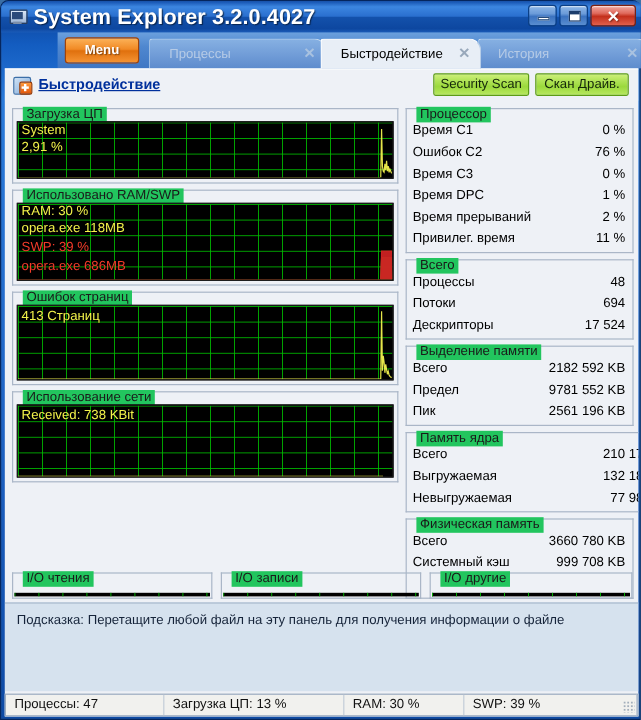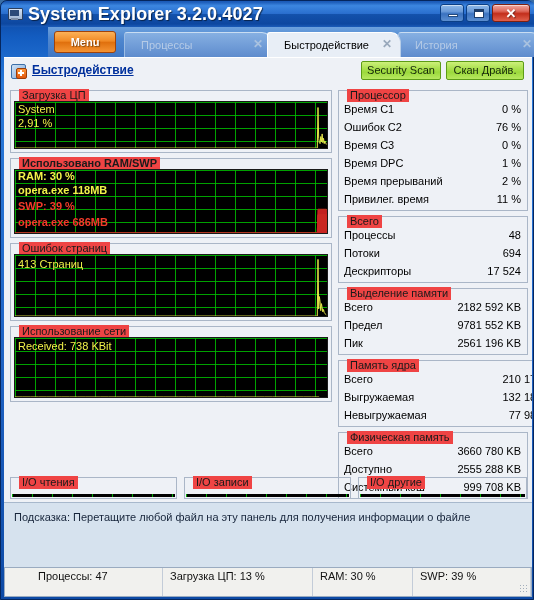--- a/index.html
+++ b/index.html
@@ -262,21 +262,21 @@
     width: calc(100% + 2px);
     height: 7px;
     border-top: 1px solid #aab6c7;
     box-sizing: border-box;
     pointer-events: none;
   }
   .group > .g-label {
     position: absolute;
     left: 8px; top: -1px;
     padding: 0 3px;
-    background: #ef4444;
+    background: #22c55e;
     color: #1a1a1a;
     font-size: 11px;
     line-height: 13px;
     white-space: nowrap;
   }
 
   
   .graph {
     position: absolute;
     background: #000000;
@@ -335,26 +335,25 @@
     position:absolute; left: 10px; top: 8px;
     font-size: 11px; color: #16243a;
     white-space: nowrap;
   }
 
   
   .statusbar {
     position: absolute;
     left: 3px; bottom: 2px;
     width: 528px;
-    height: 30px;
+    height: 19px;
     background: #f1f1ee;
     border: 1px solid #9aabc0;
     box-sizing: border-box;
     display: flex;
-    padding-left: 26px;
   }
   .sb-cell {
     position: relative;
     font-size: 11px;
     color: #111;
     line-height: 17px;
     padding-left: 7px;
     box-sizing: border-box;
     border-right: 1px solid #c3ccd8;
     white-space: nowrap;
@@ -433,21 +432,21 @@
         <div class="g-label">Загрузка ЦП</div>
         <div class="graph" id="graph-cpu" style="left:3px; top:11px; width:314px; height:48px;">
           <div class="gtext t-yellow" style="top:1px;">System</div>
           <div class="gtext t-yellow" style="top:15px;">2,91 %</div>
         <svg width="312" height="46" viewBox="0 0 312 46" style="position: absolute; left: 0px; top: 0px; pointer-events: none;">
               <path d="M0.00 46.00L0.69 46.00L1.39 46.00L2.08 46.00L2.77 46.00L3.47 46.00L4.16 46.00L4.85 46.00L5.55 46.00L6.24 46.00L6.93 46.00L7.63 46.00L8.32 46.00L9.01 46.00L9.71 46.00L10.40 46.00L11.09 46.00L11.79 46.00L12.48 46.00L13.17 46.00L13.87 46.00L14.56 46.00L15.25 46.00L15.95 46.00L16.64 46.00L17.33 46.00L18.03 46.00L18.72 46.00L19.41 46.00L20.11 46.00L20.80 46.00L21.49 46.00L22.19 46.00L22.88 46.00L23.57 46.00L24.27 46.00L24.96 46.00L25.65 46.00L26.35 46.00L27.04 46.00L27.73 46.00L28.43 46.00L29.12 46.00L29.81 46.00L30.51 46.00L31.20 46.00L31.89 46.00L32.59 46.00L33.28 46.00L33.97 46.00L34.67 46.00L35.36 46.00L36.05 46.00L36.75 46.00L37.44 46.00L38.13 46.00L38.83 46.00L39.52 46.00L40.21 46.00L40.91 46.00L41.60 46.00L42.29 46.00L42.99 46.00L43.68 46.00L44.37 46.00L45.07 46.00L45.76 46.00L46.45 46.00L47.15 46.00L47.84 46.00L48.53 46.00L49.23 46.00L49.92 46.00L50.61 46.00L51.31 46.00L52.00 46.00L52.69 46.00L53.39 46.00L54.08 46.00L54.77 46.00L55.47 46.00L56.16 46.00L56.85 46.00L57.55 46.00L58.24 46.00L58.93 46.00L59.63 46.00L60.32 46.00L61.01 46.00L61.71 46.00L62.40 46.00L63.09 46.00L63.79 46.00L64.48 46.00L65.17 46.00L65.87 46.00L66.56 46.00L67.25 46.00L67.95 46.00L68.64 46.00L69.33 46.00L70.03 46.00L70.72 46.00L71.41 46.00L72.11 46.00L72.80 46.00L73.49 46.00L74.19 46.00L74.88 46.00L75.57 46.00L76.27 46.00L76.96 46.00L77.65 46.00L78.35 46.00L79.04 46.00L79.73 46.00L80.43 46.00L81.12 46.00L81.81 46.00L82.51 46.00L83.20 46.00L83.89 46.00L84.59 46.00L85.28 46.00L85.97 46.00L86.67 46.00L87.36 46.00L88.05 46.00L88.75 46.00L89.44 46.00L90.13 46.00L90.83 46.00L91.52 46.00L92.21 46.00L92.91 46.00L93.60 46.00L94.29 46.00L94.99 46.00L95.68 46.00L96.37 46.00L97.07 46.00L97.76 46.00L98.45 46.00L99.15 46.00L99.84 46.00L100.53 46.00L101.23 46.00L101.92 46.00L102.61 46.00L103.31 46.00L104.00 46.00L104.69 46.00L105.39 46.00L106.08 46.00L106.77 46.00L107.47 46.00L108.16 46.00L108.85 46.00L109.55 46.00L110.24 46.00L110.93 46.00L111.63 46.00L112.32 46.00L113.01 46.00L113.71 46.00L114.40 46.00L115.09 46.00L115.79 46.00L116.48 46.00L117.17 46.00L117.87 46.00L118.56 46.00L119.25 46.00L119.95 46.00L120.64 46.00L121.33 46.00L122.03 46.00L122.72 46.00L123.41 46.00L124.11 46.00L124.80 46.00L125.49 46.00L126.19 46.00L126.88 46.00L127.57 46.00L128.27 46.00L128.96 46.00L129.65 46.00L130.35 46.00L131.04 46.00L131.73 46.00L132.43 46.00L133.12 46.00L133.81 46.00L134.51 46.00L135.20 46.00L135.89 46.00L136.59 46.00L137.28 46.00L137.97 46.00L138.67 46.00L139.36 46.00L140.05 46.00L140.75 46.00L141.44 46.00L142.13 46.00L142.83 46.00L143.52 46.00L144.21 46.00L144.91 46.00L145.60 46.00L146.29 46.00L146.99 46.00L147.68 46.00L148.37 46.00L149.07 46.00L149.76 46.00L150.45 46.00L151.15 46.00L151.84 46.00L152.53 46.00L153.23 46.00L153.92 46.00L154.61 46.00L155.31 46.00L156.00 46.00L156.69 46.00L157.39 46.00L158.08 46.00L158.77 46.00L159.47 46.00L160.16 46.00L160.85 46.00L161.55 46.00L162.24 46.00L162.93 46.00L163.63 46.00L164.32 46.00L165.01 46.00L165.71 46.00L166.40 46.00L167.09 46.00L167.79 46.00L168.48 46.00L169.17 46.00L169.87 46.00L170.56 46.00L171.25 46.00L171.95 46.00L172.64 46.00L173.33 46.00L174.03 46.00L174.72 46.00L175.41 46.00L176.11 46.00L176.80 46.00L177.49 46.00L178.19 46.00L178.88 46.00L179.57 46.00L180.27 46.00L180.96 46.00L181.65 46.00L182.35 46.00L183.04 46.00L183.73 46.00L184.43 46.00L185.12 46.00L185.81 46.00L186.51 46.00L187.20 46.00L187.89 46.00L188.59 46.00L189.28 46.00L189.97 46.00L190.67 46.00L191.36 46.00L192.05 46.00L192.75 46.00L193.44 46.00L194.13 46.00L194.83 46.00L195.52 46.00L196.21 46.00L196.91 46.00L197.60 46.00L198.29 46.00L198.99 46.00L199.68 46.00L200.37 46.00L201.07 46.00L201.76 46.00L202.45 46.00L203.15 46.00L203.84 46.00L204.53 46.00L205.23 46.00L205.92 46.00L206.61 46.00L207.31 46.00L208.00 46.00L208.69 46.00L209.39 46.00L210.08 46.00L210.77 46.00L211.47 46.00L212.16 46.00L212.85 46.00L213.55 46.00L214.24 46.00L214.93 46.00L215.63 46.00L216.32 46.00L217.01 46.00L217.71 46.00L218.40 46.00L219.09 46.00L219.79 46.00L220.48 46.00L221.17 46.00L221.87 46.00L222.56 46.00L223.25 46.00L223.95 46.00L224.64 46.00L225.33 46.00L226.03 46.00L226.72 46.00L227.41 46.00L228.11 46.00L228.80 46.00L229.49 46.00L230.19 46.00L230.88 46.00L231.57 46.00L232.27 46.00L232.96 46.00L233.65 46.00L234.35 46.00L235.04 46.00L235.73 46.00L236.43 46.00L237.12 46.00L237.81 46.00L238.51 46.00L239.20 46.00L239.89 46.00L240.59 46.00L241.28 46.00L241.97 46.00L242.67 46.00L243.36 46.00L244.05 46.00L244.75 46.00L245.44 46.00L246.13 46.00L246.83 46.00L247.52 46.00L248.21 46.00L248.91 46.00L249.60 46.00L250.29 46.00L250.99 46.00L251.68 46.00L252.37 46.00L253.07 46.00L253.76 46.00L254.45 46.00L255.15 46.00L255.84 46.00L256.53 46.00L257.23 46.00L257.92 46.00L258.61 46.00L259.31 46.00L260.00 46.00L260.69 46.00L261.39 46.00L262.08 46.00L262.77 46.00L263.47 46.00L264.16 46.00L264.85 46.00L265.55 46.00L266.24 46.00L266.93 46.00L267.63 46.00L268.32 46.00L269.01 46.00L269.71 46.00L270.40 46.00L271.09 46.00L271.79 46.00L272.48 46.00L273.17 46.00L273.87 46.00L274.56 46.00L275.25 46.00L275.95 46.00L276.64 46.00L277.33 46.00L278.03 46.00L278.72 46.00L279.41 46.00L280.11 46.00L280.80 46.00L281.49 46.00L282.19 46.00L282.88 46.00L283.57 46.00L284.27 46.00L284.96 46.00L285.65 46.00L286.35 46.00L287.04 46.00L287.73 46.00L288.43 46.00L289.12 46.00L289.81 46.00L290.51 46.00L291.20 46.00L291.89 46.00L292.59 46.00L293.28 46.00L293.97 46.00L294.67 46.00L295.36 46.00L296.05 46.00L296.75 46.00L297.44 46.00L298.13 46.00L298.83 46.00L299.52 46.00L300.21 46.00L300.91 46.00L301.60 46.00L302.29 46.00L302.99 5.52L303.68 36.32L304.37 40.72L305.07 41.60L305.76 34.56L306.45 39.84L307.15 31.92L307.84 40.72L308.53 36.32L309.23 41.60L309.92 38.96L310.61 40.72L311.31 42.48" fill="none" fill-opacity="0" stroke="#e6e64a" stroke-width="1"></path>
             </svg>
           </div>
       </div>
 
-      <div class="group" style="left:6px; top:100px; width:322px; height:80px;font-weight:bold;">
+      <div class="group" style="left:6px; top:100px; width:322px; height:80px;">
         <div class="g-top"></div>
         <div class="g-label">Использовано RAM/SWP</div>
         <div class="graph" id="graph-ram" style="left:3px; top:11px; width:314px; height:65px;">
           <div class="gtext t-yellow" style="top:0px;">RAM: 30 %</div>
           <div class="gtext t-yellow" style="top:14px;">opera.exe 118MB</div>
           <div class="gtext t-red" style="top:30px;">SWP: 39 %</div>
           <div class="gtext t-red" style="top:46px;">opera.exe 686MB</div>
         <svg width="312" height="63" viewBox="0 0 312 63" style="position: absolute; left: 0px; top: 0px; pointer-events: none;">
               <path d="M0.00 63.00L0.69 63.00L1.39 63.00L2.08 63.00L2.77 63.00L3.47 63.00L4.16 63.00L4.85 63.00L5.55 63.00L6.24 63.00L6.93 63.00L7.63 63.00L8.32 63.00L9.01 63.00L9.71 63.00L10.40 63.00L11.09 63.00L11.79 63.00L12.48 63.00L13.17 63.00L13.87 63.00L14.56 63.00L15.25 63.00L15.95 63.00L16.64 63.00L17.33 63.00L18.03 63.00L18.72 63.00L19.41 63.00L20.11 63.00L20.80 63.00L21.49 63.00L22.19 63.00L22.88 63.00L23.57 63.00L24.27 63.00L24.96 63.00L25.65 63.00L26.35 63.00L27.04 63.00L27.73 63.00L28.43 63.00L29.12 63.00L29.81 63.00L30.51 63.00L31.20 63.00L31.89 63.00L32.59 63.00L33.28 63.00L33.97 63.00L34.67 63.00L35.36 63.00L36.05 63.00L36.75 63.00L37.44 63.00L38.13 63.00L38.83 63.00L39.52 63.00L40.21 63.00L40.91 63.00L41.60 63.00L42.29 63.00L42.99 63.00L43.68 63.00L44.37 63.00L45.07 63.00L45.76 63.00L46.45 63.00L47.15 63.00L47.84 63.00L48.53 63.00L49.23 63.00L49.92 63.00L50.61 63.00L51.31 63.00L52.00 63.00L52.69 63.00L53.39 63.00L54.08 63.00L54.77 63.00L55.47 63.00L56.16 63.00L56.85 63.00L57.55 63.00L58.24 63.00L58.93 63.00L59.63 63.00L60.32 63.00L61.01 63.00L61.71 63.00L62.40 63.00L63.09 63.00L63.79 63.00L64.48 63.00L65.17 63.00L65.87 63.00L66.56 63.00L67.25 63.00L67.95 63.00L68.64 63.00L69.33 63.00L70.03 63.00L70.72 63.00L71.41 63.00L72.11 63.00L72.80 63.00L73.49 63.00L74.19 63.00L74.88 63.00L75.57 63.00L76.27 63.00L76.96 63.00L77.65 63.00L78.35 63.00L79.04 63.00L79.73 63.00L80.43 63.00L81.12 63.00L81.81 63.00L82.51 63.00L83.20 63.00L83.89 63.00L84.59 63.00L85.28 63.00L85.97 63.00L86.67 63.00L87.36 63.00L88.05 63.00L88.75 63.00L89.44 63.00L90.13 63.00L90.83 63.00L91.52 63.00L92.21 63.00L92.91 63.00L93.60 63.00L94.29 63.00L94.99 63.00L95.68 63.00L96.37 63.00L97.07 63.00L97.76 63.00L98.45 63.00L99.15 63.00L99.84 63.00L100.53 63.00L101.23 63.00L101.92 63.00L102.61 63.00L103.31 63.00L104.00 63.00L104.69 63.00L105.39 63.00L106.08 63.00L106.77 63.00L107.47 63.00L108.16 63.00L108.85 63.00L109.55 63.00L110.24 63.00L110.93 63.00L111.63 63.00L112.32 63.00L113.01 63.00L113.71 63.00L114.40 63.00L115.09 63.00L115.79 63.00L116.48 63.00L117.17 63.00L117.87 63.00L118.56 63.00L119.25 63.00L119.95 63.00L120.64 63.00L121.33 63.00L122.03 63.00L122.72 63.00L123.41 63.00L124.11 63.00L124.80 63.00L125.49 63.00L126.19 63.00L126.88 63.00L127.57 63.00L128.27 63.00L128.96 63.00L129.65 63.00L130.35 63.00L131.04 63.00L131.73 63.00L132.43 63.00L133.12 63.00L133.81 63.00L134.51 63.00L135.20 63.00L135.89 63.00L136.59 63.00L137.28 63.00L137.97 63.00L138.67 63.00L139.36 63.00L140.05 63.00L140.75 63.00L141.44 63.00L142.13 63.00L142.83 63.00L143.52 63.00L144.21 63.00L144.91 63.00L145.60 63.00L146.29 63.00L146.99 63.00L147.68 63.00L148.37 63.00L149.07 63.00L149.76 63.00L150.45 63.00L151.15 63.00L151.84 63.00L152.53 63.00L153.23 63.00L153.92 63.00L154.61 63.00L155.31 63.00L156.00 63.00L156.69 63.00L157.39 63.00L158.08 63.00L158.77 63.00L159.47 63.00L160.16 63.00L160.85 63.00L161.55 63.00L162.24 63.00L162.93 63.00L163.63 63.00L164.32 63.00L165.01 63.00L165.71 63.00L166.40 63.00L167.09 63.00L167.79 63.00L168.48 63.00L169.17 63.00L169.87 63.00L170.56 63.00L171.25 63.00L171.95 63.00L172.64 63.00L173.33 63.00L174.03 63.00L174.72 63.00L175.41 63.00L176.11 63.00L176.80 63.00L177.49 63.00L178.19 63.00L178.88 63.00L179.57 63.00L180.27 63.00L180.96 63.00L181.65 63.00L182.35 63.00L183.04 63.00L183.73 63.00L184.43 63.00L185.12 63.00L185.81 63.00L186.51 63.00L187.20 63.00L187.89 63.00L188.59 63.00L189.28 63.00L189.97 63.00L190.67 63.00L191.36 63.00L192.05 63.00L192.75 63.00L193.44 63.00L194.13 63.00L194.83 63.00L195.52 63.00L196.21 63.00L196.91 63.00L197.60 63.00L198.29 63.00L198.99 63.00L199.68 63.00L200.37 63.00L201.07 63.00L201.76 63.00L202.45 63.00L203.15 63.00L203.84 63.00L204.53 63.00L205.23 63.00L205.92 63.00L206.61 63.00L207.31 63.00L208.00 63.00L208.69 63.00L209.39 63.00L210.08 63.00L210.77 63.00L211.47 63.00L212.16 63.00L212.85 63.00L213.55 63.00L214.24 63.00L214.93 63.00L215.63 63.00L216.32 63.00L217.01 63.00L217.71 63.00L218.40 63.00L219.09 63.00L219.79 63.00L220.48 63.00L221.17 63.00L221.87 63.00L222.56 63.00L223.25 63.00L223.95 63.00L224.64 63.00L225.33 63.00L226.03 63.00L226.72 63.00L227.41 63.00L228.11 63.00L228.80 63.00L229.49 63.00L230.19 63.00L230.88 63.00L231.57 63.00L232.27 63.00L232.96 63.00L233.65 63.00L234.35 63.00L235.04 63.00L235.73 63.00L236.43 63.00L237.12 63.00L237.81 63.00L238.51 63.00L239.20 63.00L239.89 63.00L240.59 63.00L241.28 63.00L241.97 63.00L242.67 63.00L243.36 63.00L244.05 63.00L244.75 63.00L245.44 63.00L246.13 63.00L246.83 63.00L247.52 63.00L248.21 63.00L248.91 63.00L249.60 63.00L250.29 63.00L250.99 63.00L251.68 63.00L252.37 63.00L253.07 63.00L253.76 63.00L254.45 63.00L255.15 63.00L255.84 63.00L256.53 63.00L257.23 63.00L257.92 63.00L258.61 63.00L259.31 63.00L260.00 63.00L260.69 63.00L261.39 63.00L262.08 63.00L262.77 63.00L263.47 63.00L264.16 63.00L264.85 63.00L265.55 63.00L266.24 63.00L266.93 63.00L267.63 63.00L268.32 63.00L269.01 63.00L269.71 63.00L270.40 63.00L271.09 63.00L271.79 63.00L272.48 63.00L273.17 63.00L273.87 63.00L274.56 63.00L275.25 63.00L275.95 63.00L276.64 63.00L277.33 63.00L278.03 63.00L278.72 63.00L279.41 63.00L280.11 63.00L280.80 63.00L281.49 63.00L282.19 63.00L282.88 63.00L283.57 63.00L284.27 63.00L284.96 63.00L285.65 63.00L286.35 63.00L287.04 63.00L287.73 63.00L288.43 63.00L289.12 63.00L289.81 63.00L290.51 63.00L291.20 63.00L291.89 63.00L292.59 63.00L293.28 63.00L293.97 63.00L294.67 63.00L295.36 63.00L296.05 63.00L296.75 63.00L297.44 63.00L298.13 63.00L298.83 63.00L299.52 63.00L300.21 63.00L300.91 63.00L301.60 63.00L302.29 63.00L302.99 44.70L303.68 44.70L304.37 44.70L305.07 44.70L305.76 44.70L306.45 44.70L307.15 44.70L307.84 44.70L308.53 44.70L309.23 44.70L309.92 44.70L310.61 44.70L311.31 44.70L312 63L0 63Z" fill="#999933" fill-opacity="0.95" stroke="#999933" stroke-width="1"></path>
               <path d="M0.00 63.00L0.69 63.00L1.39 63.00L2.08 63.00L2.77 63.00L3.47 63.00L4.16 63.00L4.85 63.00L5.55 63.00L6.24 63.00L6.93 63.00L7.63 63.00L8.32 63.00L9.01 63.00L9.71 63.00L10.40 63.00L11.09 63.00L11.79 63.00L12.48 63.00L13.17 63.00L13.87 63.00L14.56 63.00L15.25 63.00L15.95 63.00L16.64 63.00L17.33 63.00L18.03 63.00L18.72 63.00L19.41 63.00L20.11 63.00L20.80 63.00L21.49 63.00L22.19 63.00L22.88 63.00L23.57 63.00L24.27 63.00L24.96 63.00L25.65 63.00L26.35 63.00L27.04 63.00L27.73 63.00L28.43 63.00L29.12 63.00L29.81 63.00L30.51 63.00L31.20 63.00L31.89 63.00L32.59 63.00L33.28 63.00L33.97 63.00L34.67 63.00L35.36 63.00L36.05 63.00L36.75 63.00L37.44 63.00L38.13 63.00L38.83 63.00L39.52 63.00L40.21 63.00L40.91 63.00L41.60 63.00L42.29 63.00L42.99 63.00L43.68 63.00L44.37 63.00L45.07 63.00L45.76 63.00L46.45 63.00L47.15 63.00L47.84 63.00L48.53 63.00L49.23 63.00L49.92 63.00L50.61 63.00L51.31 63.00L52.00 63.00L52.69 63.00L53.39 63.00L54.08 63.00L54.77 63.00L55.47 63.00L56.16 63.00L56.85 63.00L57.55 63.00L58.24 63.00L58.93 63.00L59.63 63.00L60.32 63.00L61.01 63.00L61.71 63.00L62.40 63.00L63.09 63.00L63.79 63.00L64.48 63.00L65.17 63.00L65.87 63.00L66.56 63.00L67.25 63.00L67.95 63.00L68.64 63.00L69.33 63.00L70.03 63.00L70.72 63.00L71.41 63.00L72.11 63.00L72.80 63.00L73.49 63.00L74.19 63.00L74.88 63.00L75.57 63.00L76.27 63.00L76.96 63.00L77.65 63.00L78.35 63.00L79.04 63.00L79.73 63.00L80.43 63.00L81.12 63.00L81.81 63.00L82.51 63.00L83.20 63.00L83.89 63.00L84.59 63.00L85.28 63.00L85.97 63.00L86.67 63.00L87.36 63.00L88.05 63.00L88.75 63.00L89.44 63.00L90.13 63.00L90.83 63.00L91.52 63.00L92.21 63.00L92.91 63.00L93.60 63.00L94.29 63.00L94.99 63.00L95.68 63.00L96.37 63.00L97.07 63.00L97.76 63.00L98.45 63.00L99.15 63.00L99.84 63.00L100.53 63.00L101.23 63.00L101.92 63.00L102.61 63.00L103.31 63.00L104.00 63.00L104.69 63.00L105.39 63.00L106.08 63.00L106.77 63.00L107.47 63.00L108.16 63.00L108.85 63.00L109.55 63.00L110.24 63.00L110.93 63.00L111.63 63.00L112.32 63.00L113.01 63.00L113.71 63.00L114.40 63.00L115.09 63.00L115.79 63.00L116.48 63.00L117.17 63.00L117.87 63.00L118.56 63.00L119.25 63.00L119.95 63.00L120.64 63.00L121.33 63.00L122.03 63.00L122.72 63.00L123.41 63.00L124.11 63.00L124.80 63.00L125.49 63.00L126.19 63.00L126.88 63.00L127.57 63.00L128.27 63.00L128.96 63.00L129.65 63.00L130.35 63.00L131.04 63.00L131.73 63.00L132.43 63.00L133.12 63.00L133.81 63.00L134.51 63.00L135.20 63.00L135.89 63.00L136.59 63.00L137.28 63.00L137.97 63.00L138.67 63.00L139.36 63.00L140.05 63.00L140.75 63.00L141.44 63.00L142.13 63.00L142.83 63.00L143.52 63.00L144.21 63.00L144.91 63.00L145.60 63.00L146.29 63.00L146.99 63.00L147.68 63.00L148.37 63.00L149.07 63.00L149.76 63.00L150.45 63.00L151.15 63.00L151.84 63.00L152.53 63.00L153.23 63.00L153.92 63.00L154.61 63.00L155.31 63.00L156.00 63.00L156.69 63.00L157.39 63.00L158.08 63.00L158.77 63.00L159.47 63.00L160.16 63.00L160.85 63.00L161.55 63.00L162.24 63.00L162.93 63.00L163.63 63.00L164.32 63.00L165.01 63.00L165.71 63.00L166.40 63.00L167.09 63.00L167.79 63.00L168.48 63.00L169.17 63.00L169.87 63.00L170.56 63.00L171.25 63.00L171.95 63.00L172.64 63.00L173.33 63.00L174.03 63.00L174.72 63.00L175.41 63.00L176.11 63.00L176.80 63.00L177.49 63.00L178.19 63.00L178.88 63.00L179.57 63.00L180.27 63.00L180.96 63.00L181.65 63.00L182.35 63.00L183.04 63.00L183.73 63.00L184.43 63.00L185.12 63.00L185.81 63.00L186.51 63.00L187.20 63.00L187.89 63.00L188.59 63.00L189.28 63.00L189.97 63.00L190.67 63.00L191.36 63.00L192.05 63.00L192.75 63.00L193.44 63.00L194.13 63.00L194.83 63.00L195.52 63.00L196.21 63.00L196.91 63.00L197.60 63.00L198.29 63.00L198.99 63.00L199.68 63.00L200.37 63.00L201.07 63.00L201.76 63.00L202.45 63.00L203.15 63.00L203.84 63.00L204.53 63.00L205.23 63.00L205.92 63.00L206.61 63.00L207.31 63.00L208.00 63.00L208.69 63.00L209.39 63.00L210.08 63.00L210.77 63.00L211.47 63.00L212.16 63.00L212.85 63.00L213.55 63.00L214.24 63.00L214.93 63.00L215.63 63.00L216.32 63.00L217.01 63.00L217.71 63.00L218.40 63.00L219.09 63.00L219.79 63.00L220.48 63.00L221.17 63.00L221.87 63.00L222.56 63.00L223.25 63.00L223.95 63.00L224.64 63.00L225.33 63.00L226.03 63.00L226.72 63.00L227.41 63.00L228.11 63.00L228.80 63.00L229.49 63.00L230.19 63.00L230.88 63.00L231.57 63.00L232.27 63.00L232.96 63.00L233.65 63.00L234.35 63.00L235.04 63.00L235.73 63.00L236.43 63.00L237.12 63.00L237.81 63.00L238.51 63.00L239.20 63.00L239.89 63.00L240.59 63.00L241.28 63.00L241.97 63.00L242.67 63.00L243.36 63.00L244.05 63.00L244.75 63.00L245.44 63.00L246.13 63.00L246.83 63.00L247.52 63.00L248.21 63.00L248.91 63.00L249.60 63.00L250.29 63.00L250.99 63.00L251.68 63.00L252.37 63.00L253.07 63.00L253.76 63.00L254.45 63.00L255.15 63.00L255.84 63.00L256.53 63.00L257.23 63.00L257.92 63.00L258.61 63.00L259.31 63.00L260.00 63.00L260.69 63.00L261.39 63.00L262.08 63.00L262.77 63.00L263.47 63.00L264.16 63.00L264.85 63.00L265.55 63.00L266.24 63.00L266.93 63.00L267.63 63.00L268.32 63.00L269.01 63.00L269.71 63.00L270.40 63.00L271.09 63.00L271.79 63.00L272.48 63.00L273.17 63.00L273.87 63.00L274.56 63.00L275.25 63.00L275.95 63.00L276.64 63.00L277.33 63.00L278.03 63.00L278.72 63.00L279.41 63.00L280.11 63.00L280.80 63.00L281.49 63.00L282.19 63.00L282.88 63.00L283.57 63.00L284.27 63.00L284.96 63.00L285.65 63.00L286.35 63.00L287.04 63.00L287.73 63.00L288.43 63.00L289.12 63.00L289.81 63.00L290.51 63.00L291.20 63.00L291.89 63.00L292.59 63.00L293.28 63.00L293.97 63.00L294.67 63.00L295.36 63.00L296.05 63.00L296.75 63.00L297.44 63.00L298.13 63.00L298.83 63.00L299.52 63.00L300.21 63.00L300.91 63.00L301.60 63.00L302.29 63.00L302.99 39.21L303.68 39.21L304.37 39.21L305.07 39.21L305.76 39.21L306.45 39.21L307.15 39.21L307.84 39.21L308.53 39.21L309.23 39.21L309.92 39.21L310.61 39.21L311.31 39.21L312 63L0 63Z" fill="#cc2222" fill-opacity="0.95" stroke="#cc2222" stroke-width="1"></path>
@@ -567,24 +566,20 @@
 
       <div class="group" style="left:334px; top:374px; width:190px; height:67px;">
         <div class="g-top"></div>
         <div class="g-label">Физическая память</div>
         <div style="position:absolute; left:0; top:10px; width:100%;">
           <div class="stat-row">
             <span class="k">Всего</span>
             <span class="v">3660 780 KB</span>
           </div>
           <div class="stat-row">
-            <span class="k">Доступно</span>
-            <span class="v">2555 288 KB</span>
-          </div>
-          <div class="stat-row">
             <span class="k">Системный кэш</span>
             <span class="v">999 708 KB</span>
           </div>
         </div>
       </div>
 
       <div class="group" style="left:6px; top:419px; width:167px; height:22px;">
         <div class="g-top"></div>
         <div class="g-label">I/O чтения</div>
         <div class="io-bar"></div>

